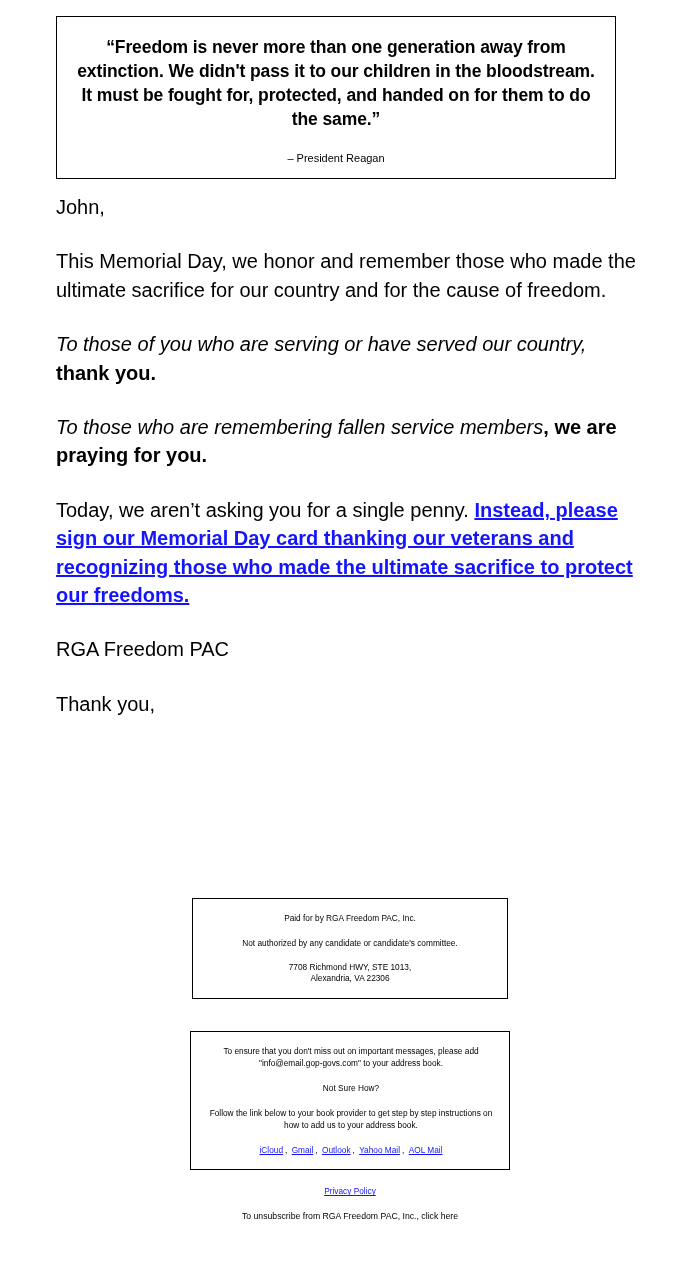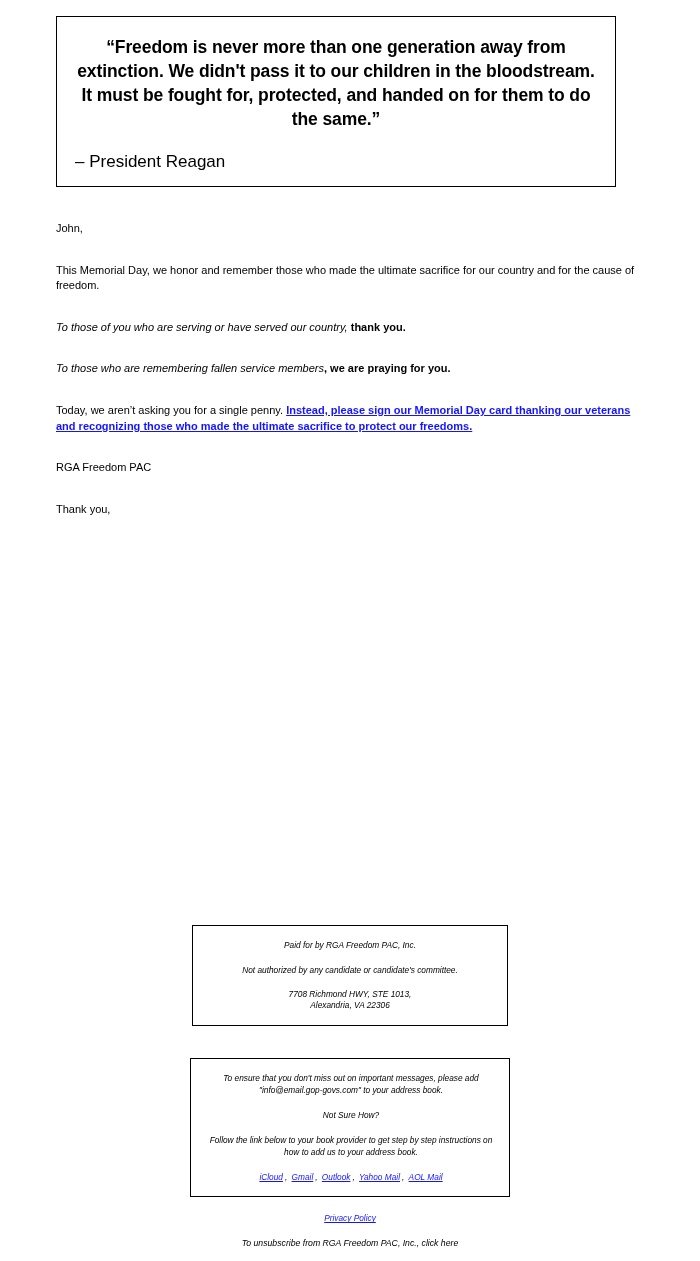--- a/index.html
+++ b/index.html
@@ -34,32 +34,32 @@
   }
   .quote-text {
     font-size: 17.5px;
     font-weight: bold;
     line-height: 1.38;
     text-align: center;
     letter-spacing: -0.1px;
   }
   .quote-attrib {
     margin-top: 20px;
-    font-size: 17px;
-    text-align: left;
+    font-size: 11px;
+    text-align: center;
     font-weight: normal;
   }
 
   
   .body-copy {
     position: absolute;
     left: 56px;
-    top: 221px;
+    top: 193px;
     width: 584px;
-    font-size: 11px;
+    font-size: 20px;
     line-height: 1.42;
   }
   .body-copy p {
     margin: 0 0 26px 0;
   }
   .ital {
     font-style: italic;
   }
   .bold {
     font-weight: bold;
@@ -67,23 +67,22 @@
   .cta-link {
     color: #1414ff;
     font-weight: bold;
     text-decoration: underline;
   }
 
   
   .footer-zone {
     position: absolute;
     left: 0;
-    top: 925px;
+    top: 898px;
     width: 700px;
-    font-style: italic;
   }
   .fbox {
     border: 1px solid #000000;
     box-sizing: border-box;
     margin: 0 auto;
     background: #ffffff;
     text-align: center;
   }
   .fbox-paid {
     width: 316px;

